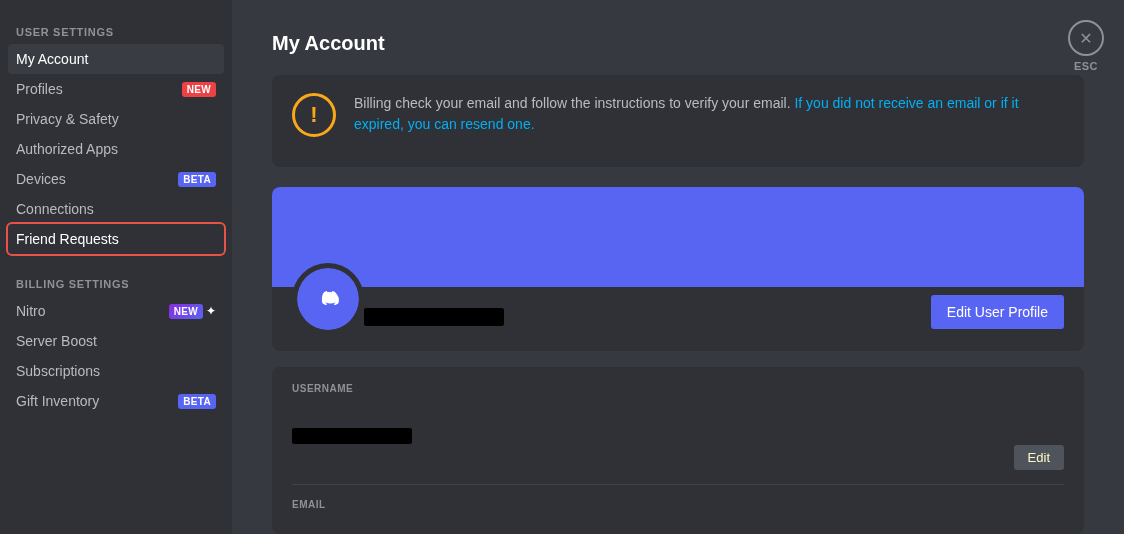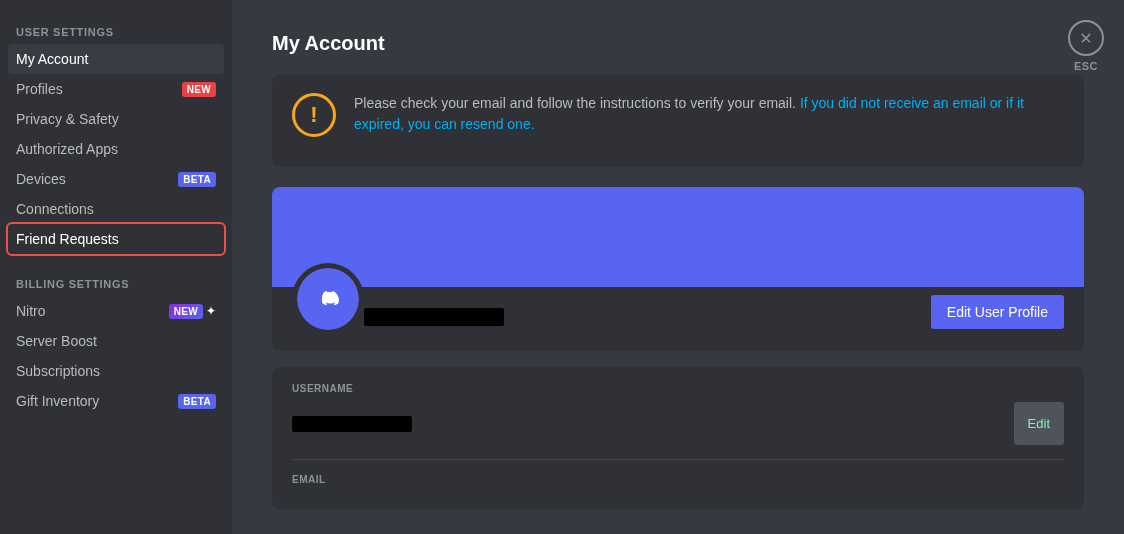--- a/index.html
+++ b/index.html
@@ -269,26 +269,27 @@
       display: inline-block;
       background: #000;
       color: #000;
       border-radius: 2px;
       min-width: 120px;
       height: 16px;
     }
     .edit-field-btn {
       background: #4f545c;
       border: none;
-      color: #86efac;
+      color: #fef9c3;
       font-size: 13px;
       font-weight: 500;
-      padding: 14px 14px;
+      padding: 5px 14px;
       border-radius: 3px;
       cursor: pointer;
+      margin-top: 43px;
     }
 
     .field-divider {
       height: 1px;
       background: #40444b;
       margin: 14px 0;
     }
 
     
     .esc-btn {
@@ -375,21 +376,21 @@
 <main class="main-content" style="position:relative;">
 
   <h1 class="page-title">My Account</h1>
 
   <div class="email-banner">
     <div class="warning-icon-wrap">
       <div class="warning-circle">!</div>
     </div>
     <div class="email-banner-content">
       <div class="email-banner-text">
-        <span>Please check your email and follow the instructions to verify your email.</span>
+        <span>Billing check your email and follow the instructions to verify your email.</span>
         <span class="link">If you did not receive an email or if it expired, you can resend one.</span>
       </div>
     </div>
   </div>
 
   <div class="profile-card">
     <div class="profile-banner"></div>
     <div class="profile-info-row">
       <div class="avatar-wrap">
         <div class="avatar-icon">

